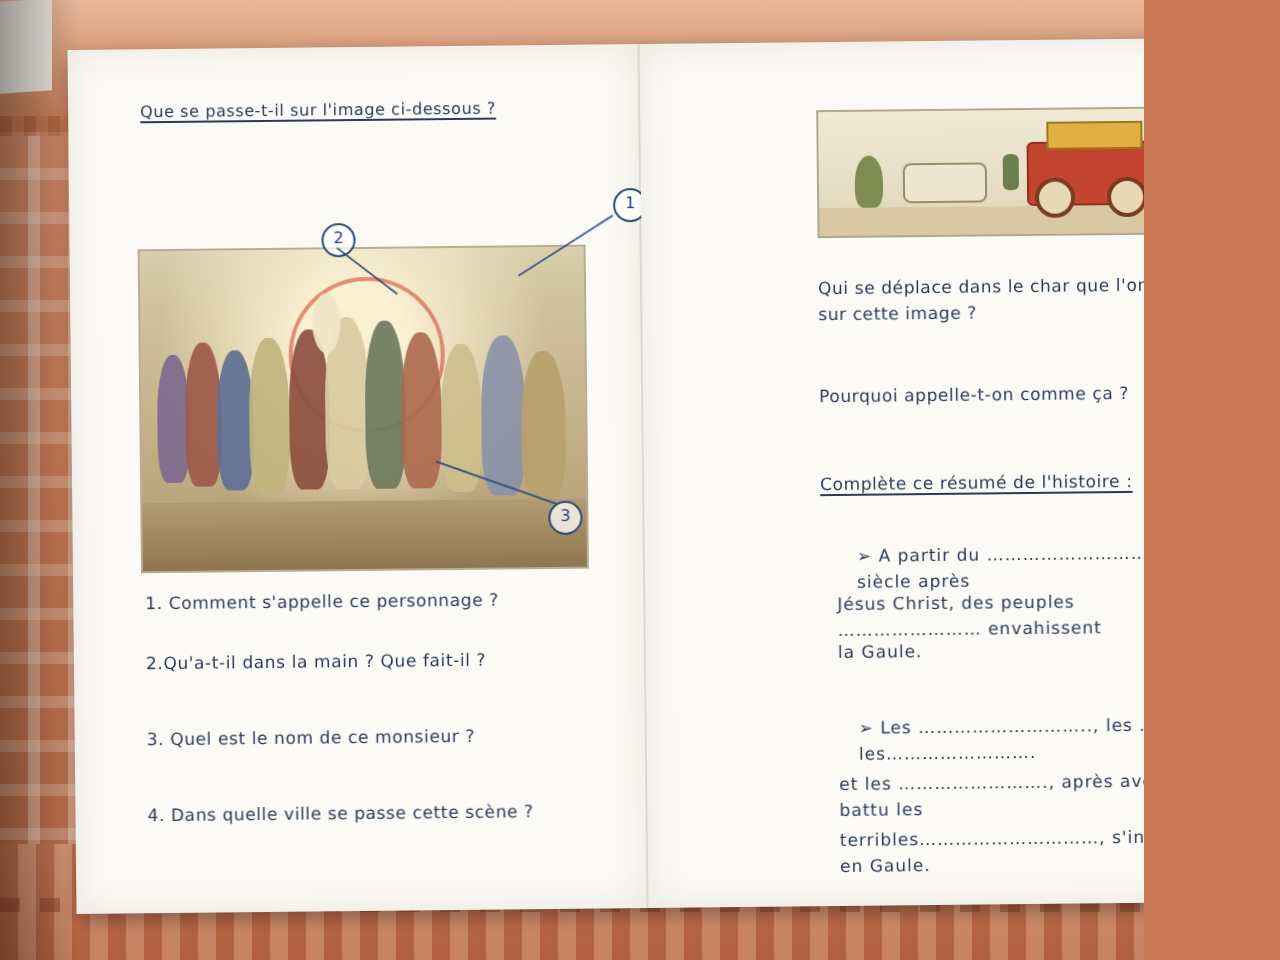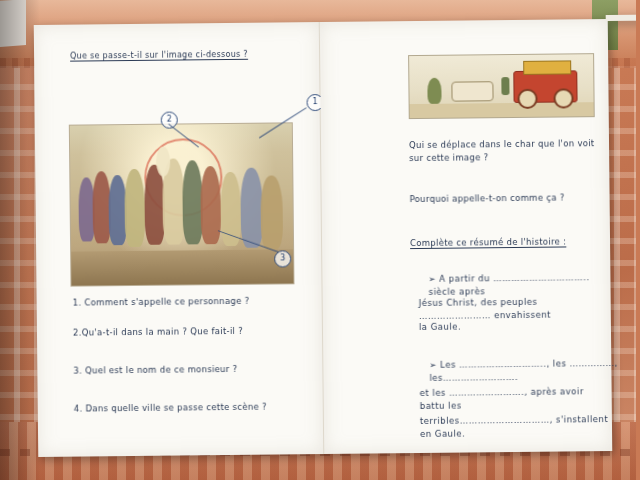--- a/index.html
+++ b/index.html
@@ -1,21 +1,21 @@
 <!DOCTYPE html>
 <html><head>
 <meta charset="utf-8">
 <style>
   html,body{margin:0;padding:0;}
   body{
     width:640px;height:480px;overflow:hidden;
     font-family:"DejaVu Sans", sans-serif;
     background:#c97a55;
   }
-  .scene{position:relative;width:636px;height:480px;overflow:hidden;}
+  .scene{position:relative;width:572px;height:480px;overflow:hidden;}
 
   
   .cloth{
     position:absolute;inset:0;
     background:
       repeating-linear-gradient(90deg,
         rgba(255,255,255,0.00) 0px, rgba(255,255,255,0.00) 14px,
         rgba(255,245,235,0.35) 14px, rgba(255,245,235,0.35) 20px),
       repeating-linear-gradient(0deg,
         rgba(255,255,255,0.00) 0px, rgba(255,255,255,0.00) 16px,

